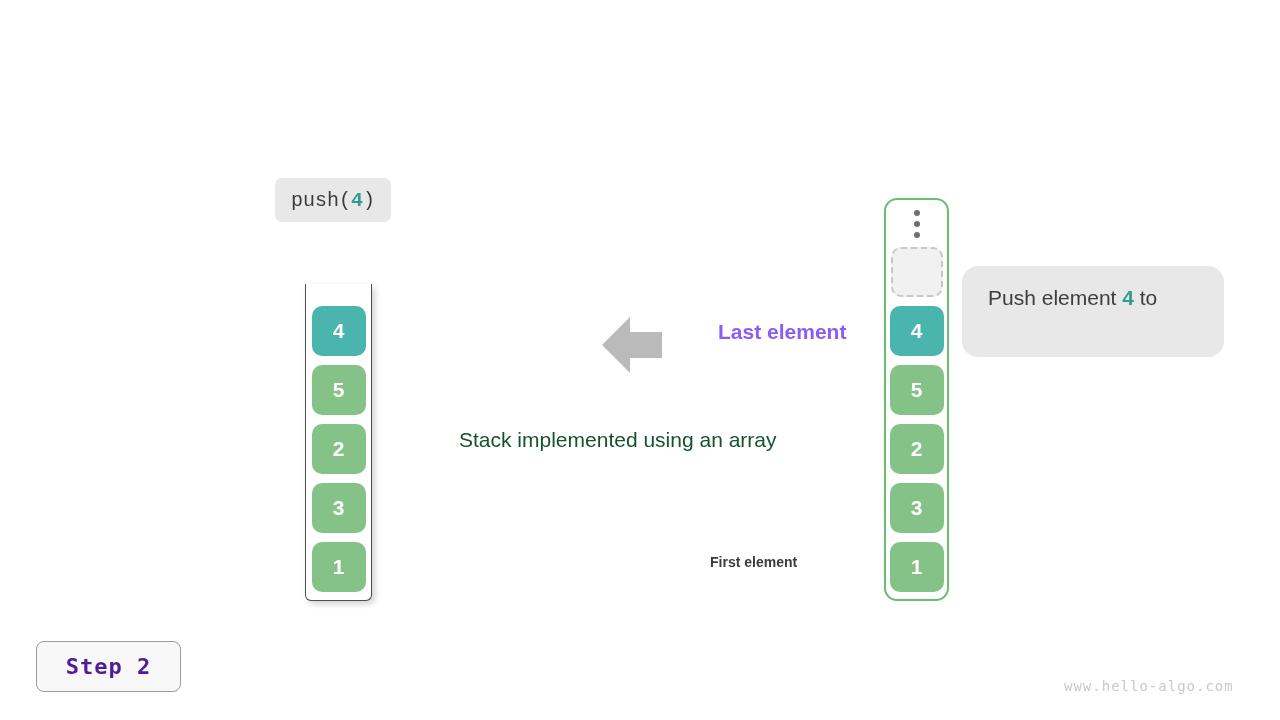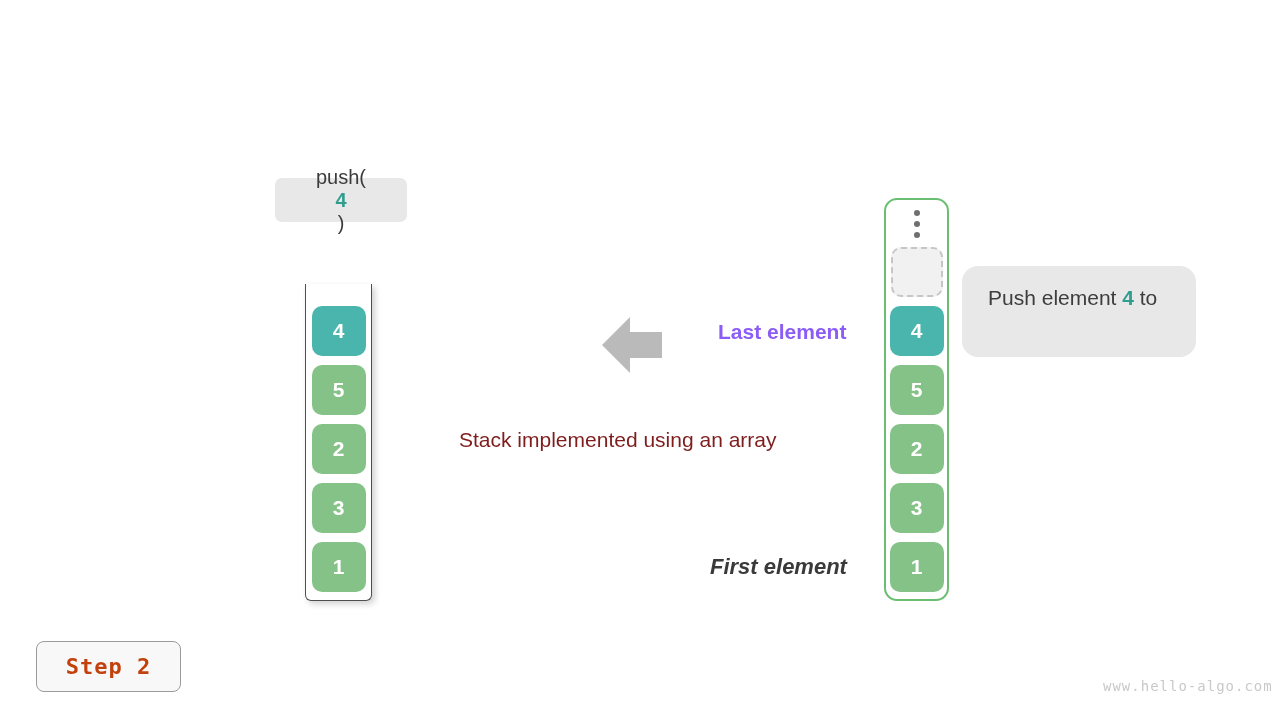--- a/index.html
+++ b/index.html
@@ -6,25 +6,25 @@
   .canvas{
     position:relative;
     width:1280px;height:720px;
     overflow:hidden;
     background:#ffffff;
     font-family:"Liberation Sans", sans-serif;
   }
   
   .op-label{
     position:absolute;left:275px;top:178px;
-    width:132px;height:44px;
+    width:116px;height:44px;
     border-radius:7px;
     display:flex;align-items:center;justify-content:center;
-    font-family:Liberation Sans, sans-serif;
-    font-size:20px;color:#3c3c3c;flex-direction:column;
+    font-family:Liberation Mono, monospace;
+    font-size:20px;color:#3c3c3c;
   }
   .accent{font-weight:bold;}
   
   .left-stack{
     position:absolute;left:305px;top:284px;
     width:67px;height:317px;
     border-left:1.5px solid #4f4f4f;
     border-right:1.5px solid #4f4f4f;
     border-bottom:1.5px solid #4f4f4f;
     border-radius:0 0 6px 6px;
@@ -44,25 +44,25 @@
   }
   
   .arrow{position:absolute;left:602px;top:316px;width:60px;height:58px;}
   
   .label-last{
     position:absolute;left:718px;top:320px;
     font-size:21px;font-weight:bold;color:#8b5cf6;
   }
   .label-first{
     position:absolute;left:710px;top:554px;
-    font-size:22px;font-weight:bold;color:#3a3a3a;font-style:italic;
+    font-size:14px;font-weight:bold;color:#3a3a3a;
   }
   .caption{
     position:absolute;left:459px;top:428px;
-    font-size:21px;color:#7f1d1d;
+    font-size:21px;color:#14532d;
   }
   
   .right-stack{
     position:absolute;left:884px;top:198px;
     width:65px;height:403px;
     border:2px solid #6abe72;
     border-radius:13px;
     box-sizing:border-box;
     display:flex;flex-direction:column;align-items:center;gap:9px;
     background:#ffffff;
@@ -76,41 +76,41 @@
     background:#6f6f6f;
   }
   .slot{
     width:52px;height:50px;border-radius:10px;
     border:2px dashed #c6c6c6;background:#f1f1f1;
     box-sizing:border-box;flex:0 0 auto;
   }
   
   .callout{
     position:absolute;left:962px;top:266px;
-    width:234px;height:91px;
+    width:262px;height:91px;
     border-radius:16px;
     box-sizing:border-box;
     padding:17px 18px 0 26px;
     font-size:21px;line-height:29px;color:#3d3d3d;
   }
   
   .step{
     position:absolute;left:36px;top:641px;
     width:145px;height:51px;
     background:#f8f8f8;border:1px solid #9b9b9b;border-radius:8px;
     box-sizing:border-box;
     display:flex;align-items:center;justify-content:center;
     font-family:"DejaVu Sans Mono", monospace;
-    font-weight:bold;font-size:22px;color:#c2410c;letter-spacing:1px;
+    font-weight:bold;font-size:22px;color:#4c1d95;letter-spacing:1px;
   }
   
   .watermark{
     position:absolute;left:1064px;top:678px;
     font-family:"DejaVu Sans Mono", monospace;
-    font-size:14px;color:#c9c9c9;letter-spacing:1px;margin-left:39px;
+    font-size:14px;color:#c9c9c9;letter-spacing:1px;
   }
 </style>
 </head>
 <body>
 
 <div class="canvas">
 
   <div class="op-label gray-box" style="background: rgb(232, 232, 232);">
     <span>push(</span>
       <span class="accent accent-col" style="color: rgb(47, 158, 143);">4</span>

